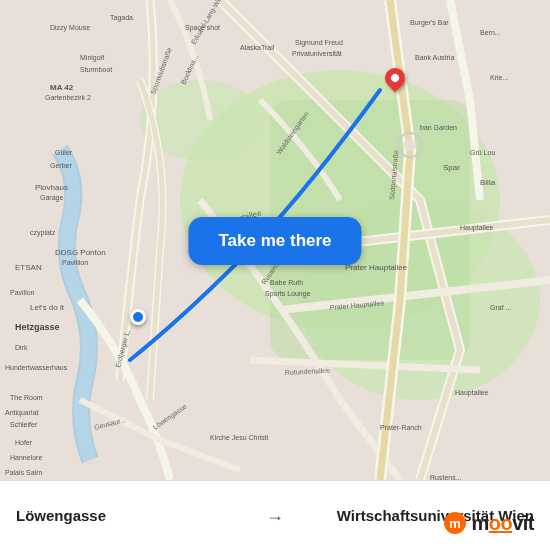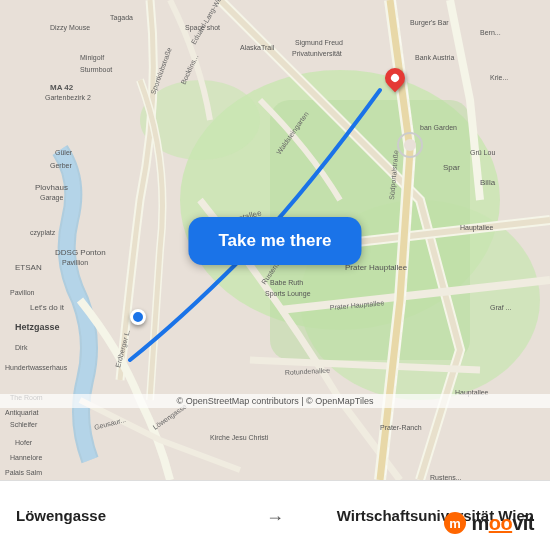--- a/index.html
+++ b/index.html
@@ -286,23 +286,20 @@
     <circle cx="410" cy="145" r="12" fill="none" stroke="#ccc" stroke-width="2"></circle>
     <circle cx="410" cy="145" r="6" fill="#e8e0d8"></circle>
   </svg>
 
   <div class="pin-origin"></div>
 
   <div class="pin-destination"></div>
 
   <button class="take-me-there-btn">Take me there</button>
 
-  <div class="attribution">
-    <span>© OpenStreetMap contributors | © OpenMapTiles</span>
-  </div>
 </div>
 
 <div id="bottom-bar">
   <div class="route-info">
     <span class="route-from">Löwengasse</span>
     <span class="route-arrow">→</span>
     <span class="route-to">Wirtschaftsuniversität Wien</span>
   </div>
 
   <div class="moovit-logo">

